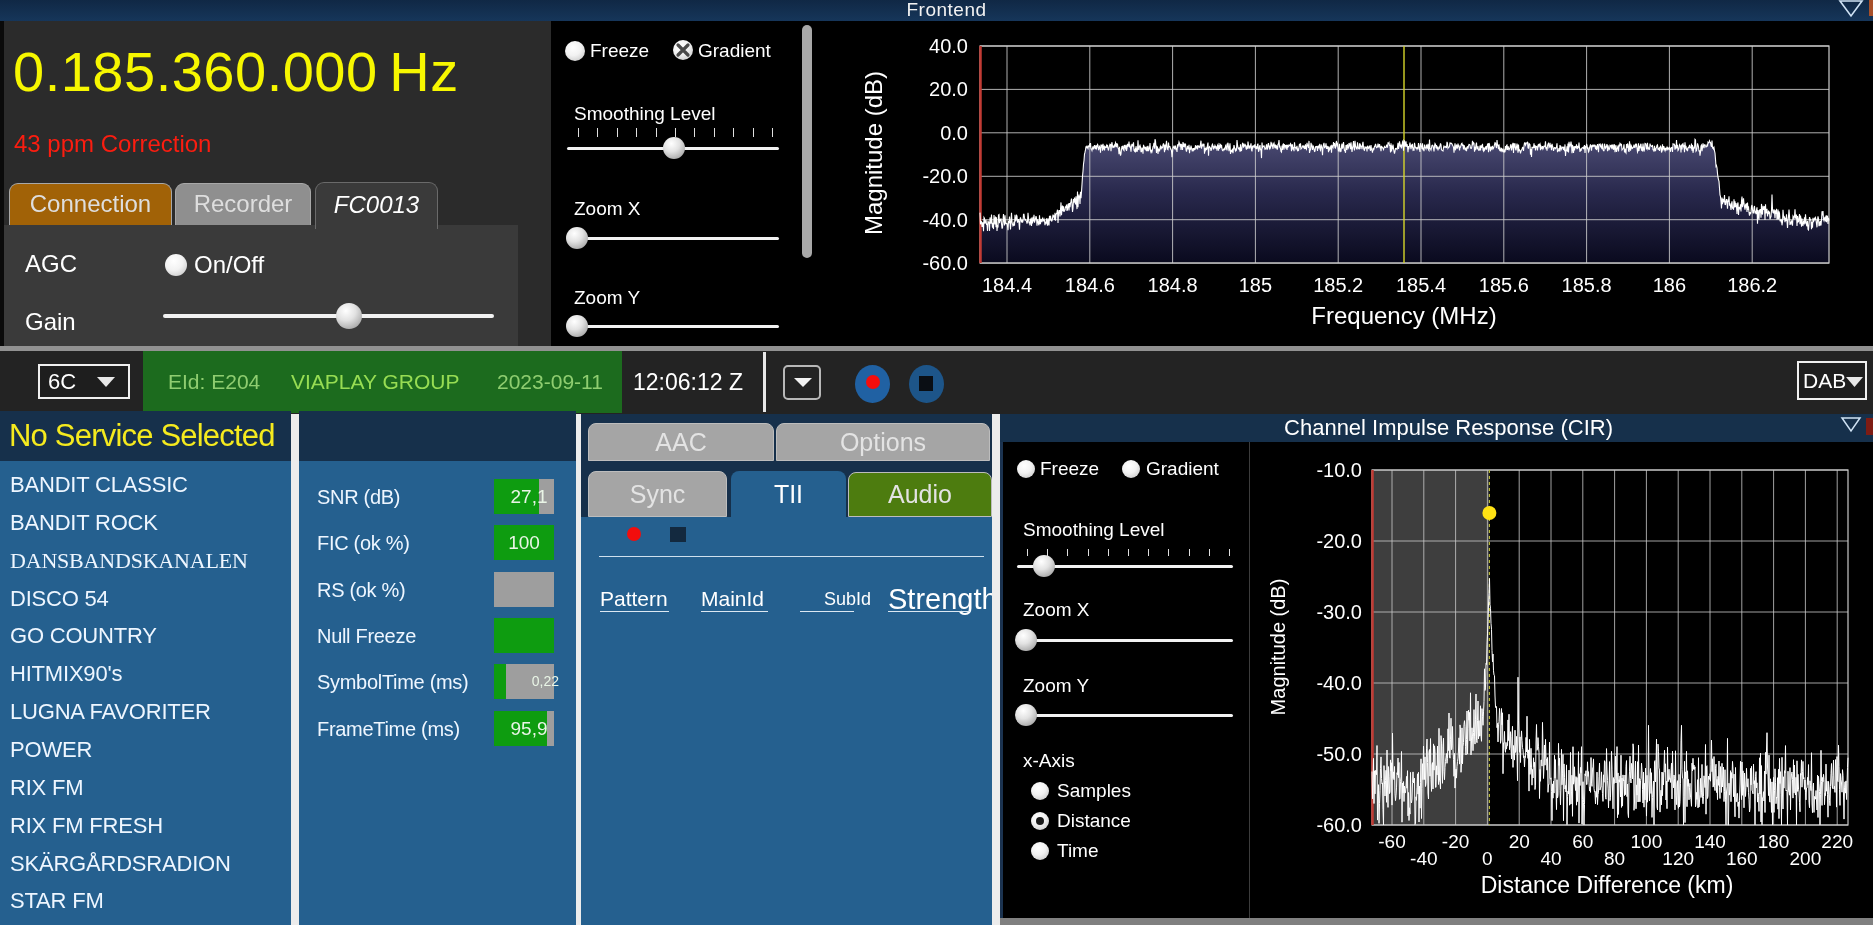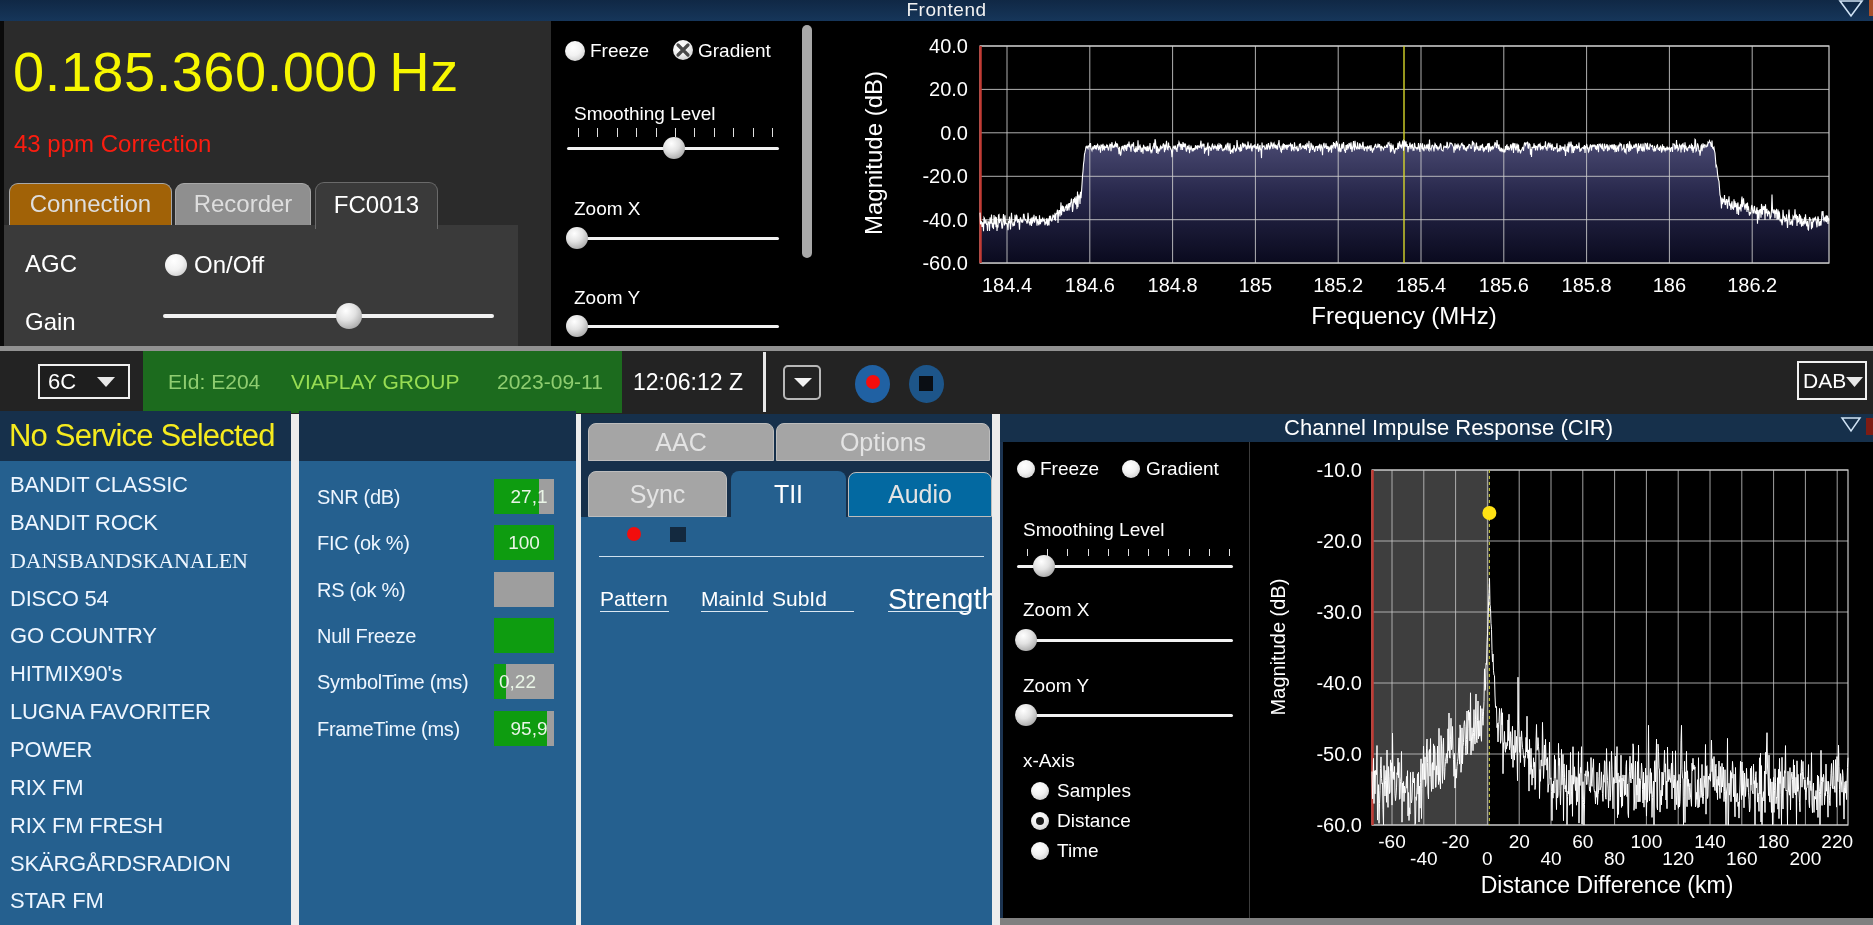--- a/index.html
+++ b/index.html
@@ -13,21 +13,21 @@
       <polygon points="2,1 24,1 13,16" fill="none" stroke="#cfe2f4" stroke-width="1.6"></polygon>
     </svg>
 <div class="abs" style="left:1869px;top:0;width:4px;height:16px;background:#a8502a;"></div>
 <div class="abs" style="left:4px;top:21px;width:547px;height:325px;background:#2b2b2b;"></div>
 <div class="abs" style="left:0;top:21px;width:4px;height:325px;background:#0a0a0a;"></div>
 <div class="abs" style="left:13px;top:39px;font-size:56px;letter-spacing:0.5px;color:#f7f700;white-space:nowrap;">0.185.360.000 Hz</div>
 <div class="abs" style="left:14px;top:130px;font-size:24px;color:#fb1d10;">43 ppm Correction</div>
 <div class="abs" style="left:9px;top:183px;width:163px;height:42px;background:#a16207;border:1px solid #a8a8a8;border-bottom:none;border-radius:9px 9px 0 0;text-align:center;font-size:24px;line-height:40px;color:#dedede;">Connection</div>
 <div class="abs" style="left:175px;top:183px;width:136px;height:42px;background:#8f8f8f;border:1px solid #a8a8a8;border-bottom:none;border-radius:9px 9px 0 0;text-align:center;font-size:24px;line-height:40px;color:#dedede;">Recorder</div>
 <div class="abs" style="left:4px;top:225px;width:514px;height:121px;background:#3a3a3a;"></div>
-<div class="abs" style="left:315px;top:182px;width:123px;height:47px;background:#3a3a3a;border:1px solid #6a6a6a;border-bottom:none;border-radius:9px 9px 0 0;text-align:center;font-size:24px;line-height:43px;color:#ffffff;">FC0013</div>
+<div class="abs" style="left:315px;top:182px;width:123px;height:47px;background:#3a3a3a;border:1px solid #6a6a6a;border-bottom:none;border-radius:9px 9px 0 0;text-align:center;font-size:24px;line-height:43px;color:#ffffff;font-style:italic;">FC0013</div>
 <div style="position:absolute;left:25px;top:240px;height:48px;line-height:48px;font-size:24px;color:#fff;white-space:nowrap;">AGC</div>
 <div style="position:absolute;left:165px;top:254px;width:22px;height:22px;border-radius:50%;background:radial-gradient(circle at 40% 32%, #ffffff, #f2f2f2 45%, #cccccc 85%, #a8a8a8);"></div>
 <div style="position:absolute;left:194px;top:241px;height:48px;line-height:48px;font-size:24px;color:#fff;white-space:nowrap;">On/Off</div>
 <div style="position:absolute;left:25px;top:298px;height:48px;line-height:48px;font-size:24px;color:#fff;white-space:nowrap;">Gain</div>
 <div style="position:absolute;left:163px;top:314px;width:331px;height:4px;background:#f2f2f2;border-radius:2px;"></div>
 <div style="position:absolute;left:336px;top:303px;width:26px;height:26px;border-radius:50%;background:radial-gradient(circle at 38% 30%, #ffffff, #e2e2e2 40%, #b0b0b0 75%, #868686);"></div>
 <div class="abs" style="left:551px;top:21px;width:264px;height:325px;background:#000;"></div>
 <div style="position:absolute;left:565px;top:41px;width:20px;height:20px;border-radius:50%;background:radial-gradient(circle at 40% 32%, #ffffff, #f2f2f2 45%, #cccccc 85%, #a8a8a8);"></div>
 <div style="position:absolute;left:590px;top:32px;height:38px;line-height:38px;font-size:19px;color:#fff;white-space:nowrap;">Freeze</div>
 <div style="position:absolute;left:673px;top:40px;width:20px;height:20px;border-radius:50%;background:radial-gradient(circle at 40% 32%, #ffffff, #f2f2f2 45%, #cccccc 85%, #a8a8a8);"></div>
@@ -144,41 +144,41 @@
 <div class="abs" style="left:494px;top:525px;width:60px;height:35px;background:#0e9c10;"></div>
 <div class="abs" style="left:494px;top:525px;width:60px;height:35px;text-align:center;line-height:35px;font-size:19px;color:#e9f5e6;">100</div>
 <div style="position:absolute;left:317px;top:570px;height:40px;line-height:40px;font-size:20px;color:#eef6ff;white-space:nowrap;letter-spacing:-0.3px;">RS (ok %)</div>
 <div class="abs" style="left:494px;top:572px;width:60px;height:35px;background:#9e9e9e;"></div>
 <div style="position:absolute;left:317px;top:616px;height:40px;line-height:40px;font-size:20px;color:#eef6ff;white-space:nowrap;letter-spacing:-0.3px;">Null Freeze</div>
 <div class="abs" style="left:494px;top:618px;width:60px;height:35px;background:#9e9e9e;"></div>
 <div class="abs" style="left:494px;top:618px;width:60px;height:35px;background:#0e9c10;"></div>
 <div style="position:absolute;left:317px;top:662px;height:40px;line-height:40px;font-size:20px;color:#eef6ff;white-space:nowrap;letter-spacing:-0.3px;">SymbolTime (ms)</div>
 <div class="abs" style="left:494px;top:664px;width:60px;height:35px;background:#9e9e9e;"></div>
 <div class="abs" style="left:494px;top:664px;width:12px;height:35px;background:#0e9c10;"></div>
-<div class="abs" style="left:499px;top:664px;width:60px;height:19px;text-align:left;line-height:35px;font-size:19px;color:#e9f5e6;">0,22</div>
+<div class="abs" style="left:499px;top:664px;width:60px;height:19px;text-align:right;line-height:35px;font-size:14px;color:#e9f5e6;">0,22</div>
 <div style="position:absolute;left:317px;top:709px;height:40px;line-height:40px;font-size:20px;color:#eef6ff;white-space:nowrap;letter-spacing:-0.3px;">FrameTime (ms)</div>
 <div class="abs" style="left:494px;top:711px;width:60px;height:35px;background:#9e9e9e;"></div>
 <div class="abs" style="left:494px;top:711px;width:53px;height:35px;background:#0e9c10;"></div>
 <div class="abs" style="left:499px;top:711px;width:60px;height:35px;text-align:center;line-height:35px;font-size:19px;color:#e9f5e6;">95,9</div>
 <div class="abs" style="left:576px;top:414px;width:5px;height:511px;background:#ececec;"></div>
 <div class="abs" style="left:581px;top:414px;width:411px;height:511px;background:#16304b;"></div>
 <div class="abs" style="left:581px;top:517px;width:411px;height:408px;background:#25608f;"></div>
 <div class="abs" style="left:776px;top:423px;width:214px;height:38px;background:#a5a5a5;border:1px solid #bdbdbd;border-radius:8px 8px 0 0;text-align:center;font-size:25px;line-height:36px;color:#e3e3e3;">Options</div>
 <div class="abs" style="left:588px;top:423px;width:186px;height:38px;background:#a5a5a5;border:1px solid #bdbdbd;border-radius:8px 8px 0 0;text-align:center;font-size:25px;line-height:36px;color:#e3e3e3;">AAC</div>
 <div class="abs" style="left:588px;top:471px;width:139px;height:46px;background:#a5a5a5;border:1px solid #bdbdbd;border-radius:8px 8px 0 0;text-align:center;font-size:25px;line-height:44px;color:#e3e3e3;">Sync</div>
-<div class="abs" style="left:848px;top:472px;width:144px;height:45px;background:#0369a1;border:1px solid #bdbdbd;border-radius:8px 8px 0 0;text-align:center;font-size:25px;line-height:43px;color:#e3e3e3;">Audio</div>
+<div class="abs" style="left:848px;top:472px;width:144px;height:45px;background:#4d7c0f;border:1px solid #bdbdbd;border-radius:8px 8px 0 0;text-align:center;font-size:25px;line-height:43px;color:#e3e3e3;">Audio</div>
 <div class="abs" style="left:731px;top:471px;width:115px;height:50px;background:#25608f;border-radius:8px 8px 0 0;text-align:center;font-size:25px;line-height:46px;color:#fff;">TII</div>
 <div class="abs" style="left:627px;top:527px;width:14px;height:14px;border-radius:50%;background:#f20d0d;"></div>
 <div class="abs" style="left:670px;top:527px;width:16px;height:15px;background:#13293f;"></div>
 <div class="abs" style="left:599px;top:556px;width:385px;height:1px;background:#cfe0ee;"></div>
 <div style="position:absolute;left:600px;top:578px;height:42px;line-height:42px;font-size:21px;color:#fff;white-space:nowrap;">Pattern</div>
 <div class="abs" style="left:600px;top:611px;width:69px;height:1px;background:#dce8f2;"></div>
 <div style="position:absolute;left:701px;top:578px;height:42px;line-height:42px;font-size:21px;color:#fff;white-space:nowrap;">MainId</div>
 <div class="abs" style="left:701px;top:611px;width:67px;height:1px;background:#dce8f2;"></div>
-<div style="position:absolute;left:772px;top:578px;height:42px;line-height:42px;font-size:21px;color:#fff;white-space:nowrap;">SubId</div>
+<div style="position:absolute;left:824px;top:578px;height:42px;line-height:42px;font-size:18px;color:#fff;white-space:nowrap;">SubId</div>
 <div class="abs" style="left:800px;top:611px;width:54px;height:1px;background:#dce8f2;"></div>
 <div style="position:absolute;left:888px;top:578px;height:42px;line-height:42px;font-size:29px;color:#fff;white-space:nowrap;">Strength</div>
 <div class="abs" style="left:888px;top:611px;width:83px;height:1px;background:#dce8f2;"></div>
 <div class="abs" style="left:992px;top:414px;width:8px;height:511px;background:#ececec;"></div>
 <div class="abs" style="left:1000px;top:414px;width:873px;height:504px;background:#000;"></div>
 <div class="abs" style="left:1000px;top:414px;width:873px;height:28px;background:#16304b;"></div>
 <div class="abs" style="left:1000px;top:414px;width:897px;height:28px;text-align:center;font-size:22px;line-height:27px;color:#fff;">Channel Impulse Response (CIR)</div>
 <svg class="abs" style="left:1840px;top:417px;" width="22" height="16">
       <polygon points="2,1 20,1 11,14" fill="none" stroke="#cfe2f4" stroke-width="1.5"></polygon>
     </svg>

